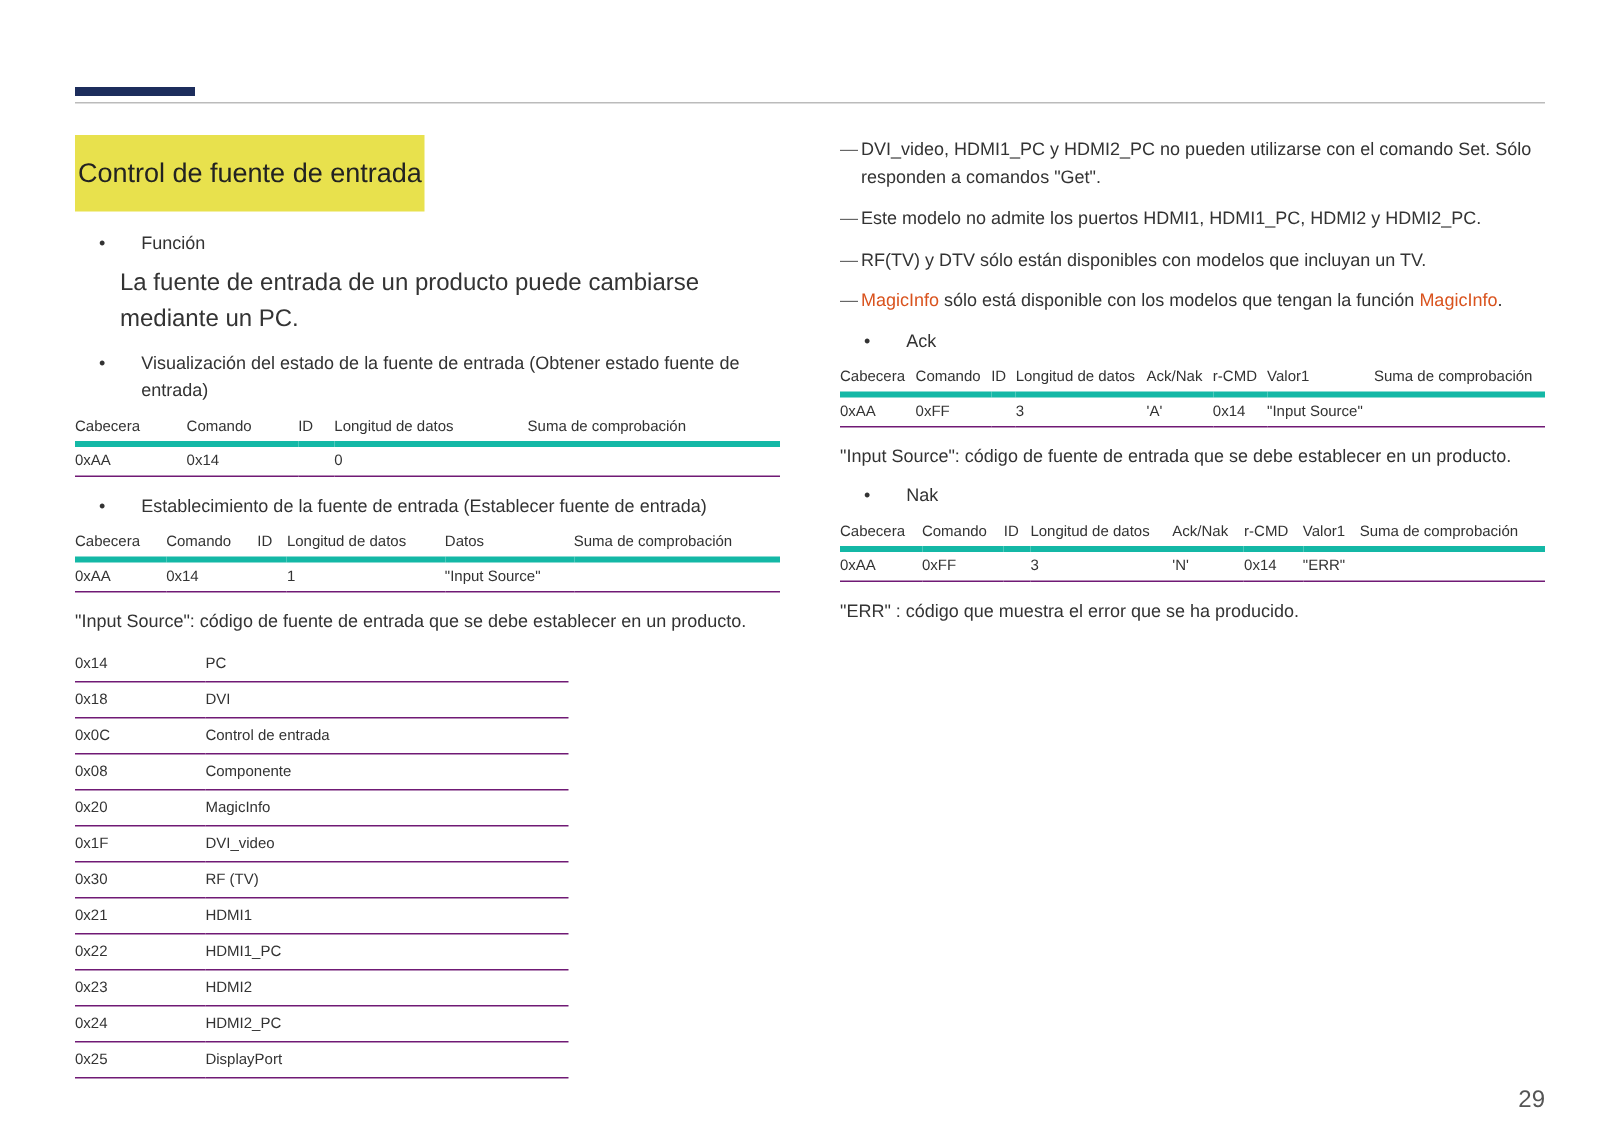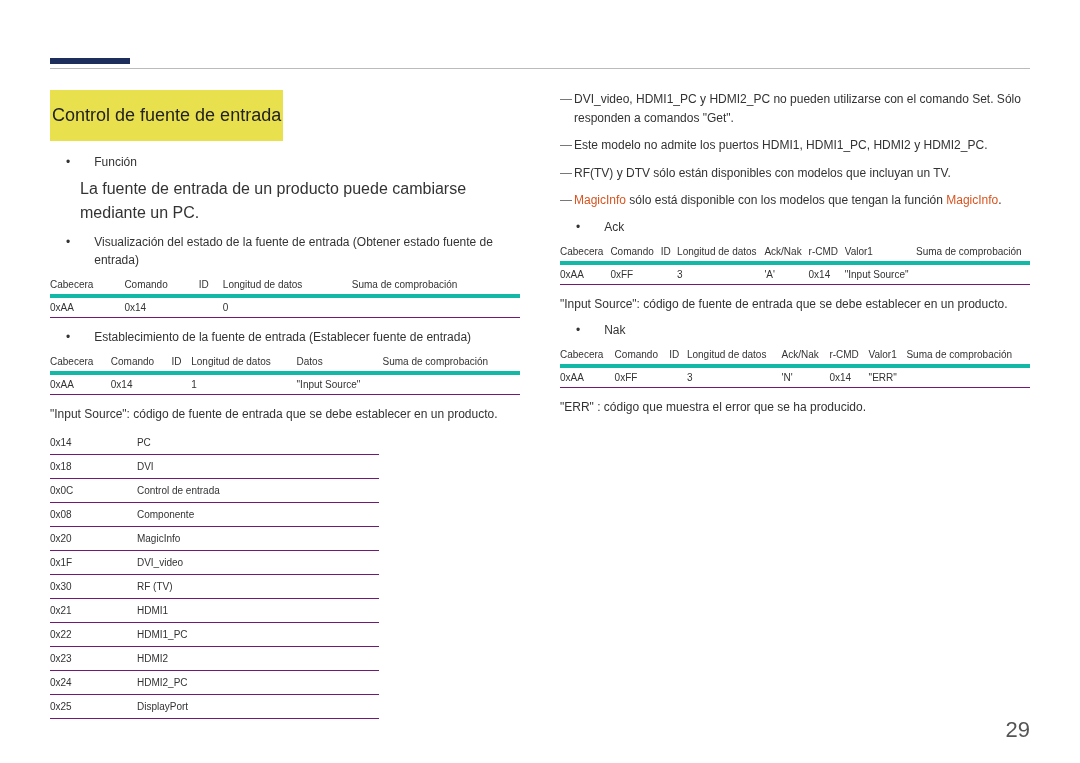--- a/index.html
+++ b/index.html
@@ -106,21 +106,21 @@
 .codes-table {
   width: 70%;
 }
 .codes-table td {
   padding: 6px 10px 6px 0;
 }
 .page-number {
   position: absolute;
   bottom: 20px;
   right: 50px;
-  font-size: 22px;
+  font-size: 16px;
   color: #555;
   font-weight: 300;
 }
 </style>
 </head>
 <body>
 
 <div class="top-bar"></div>
 <div class="hr-top"></div>
 

